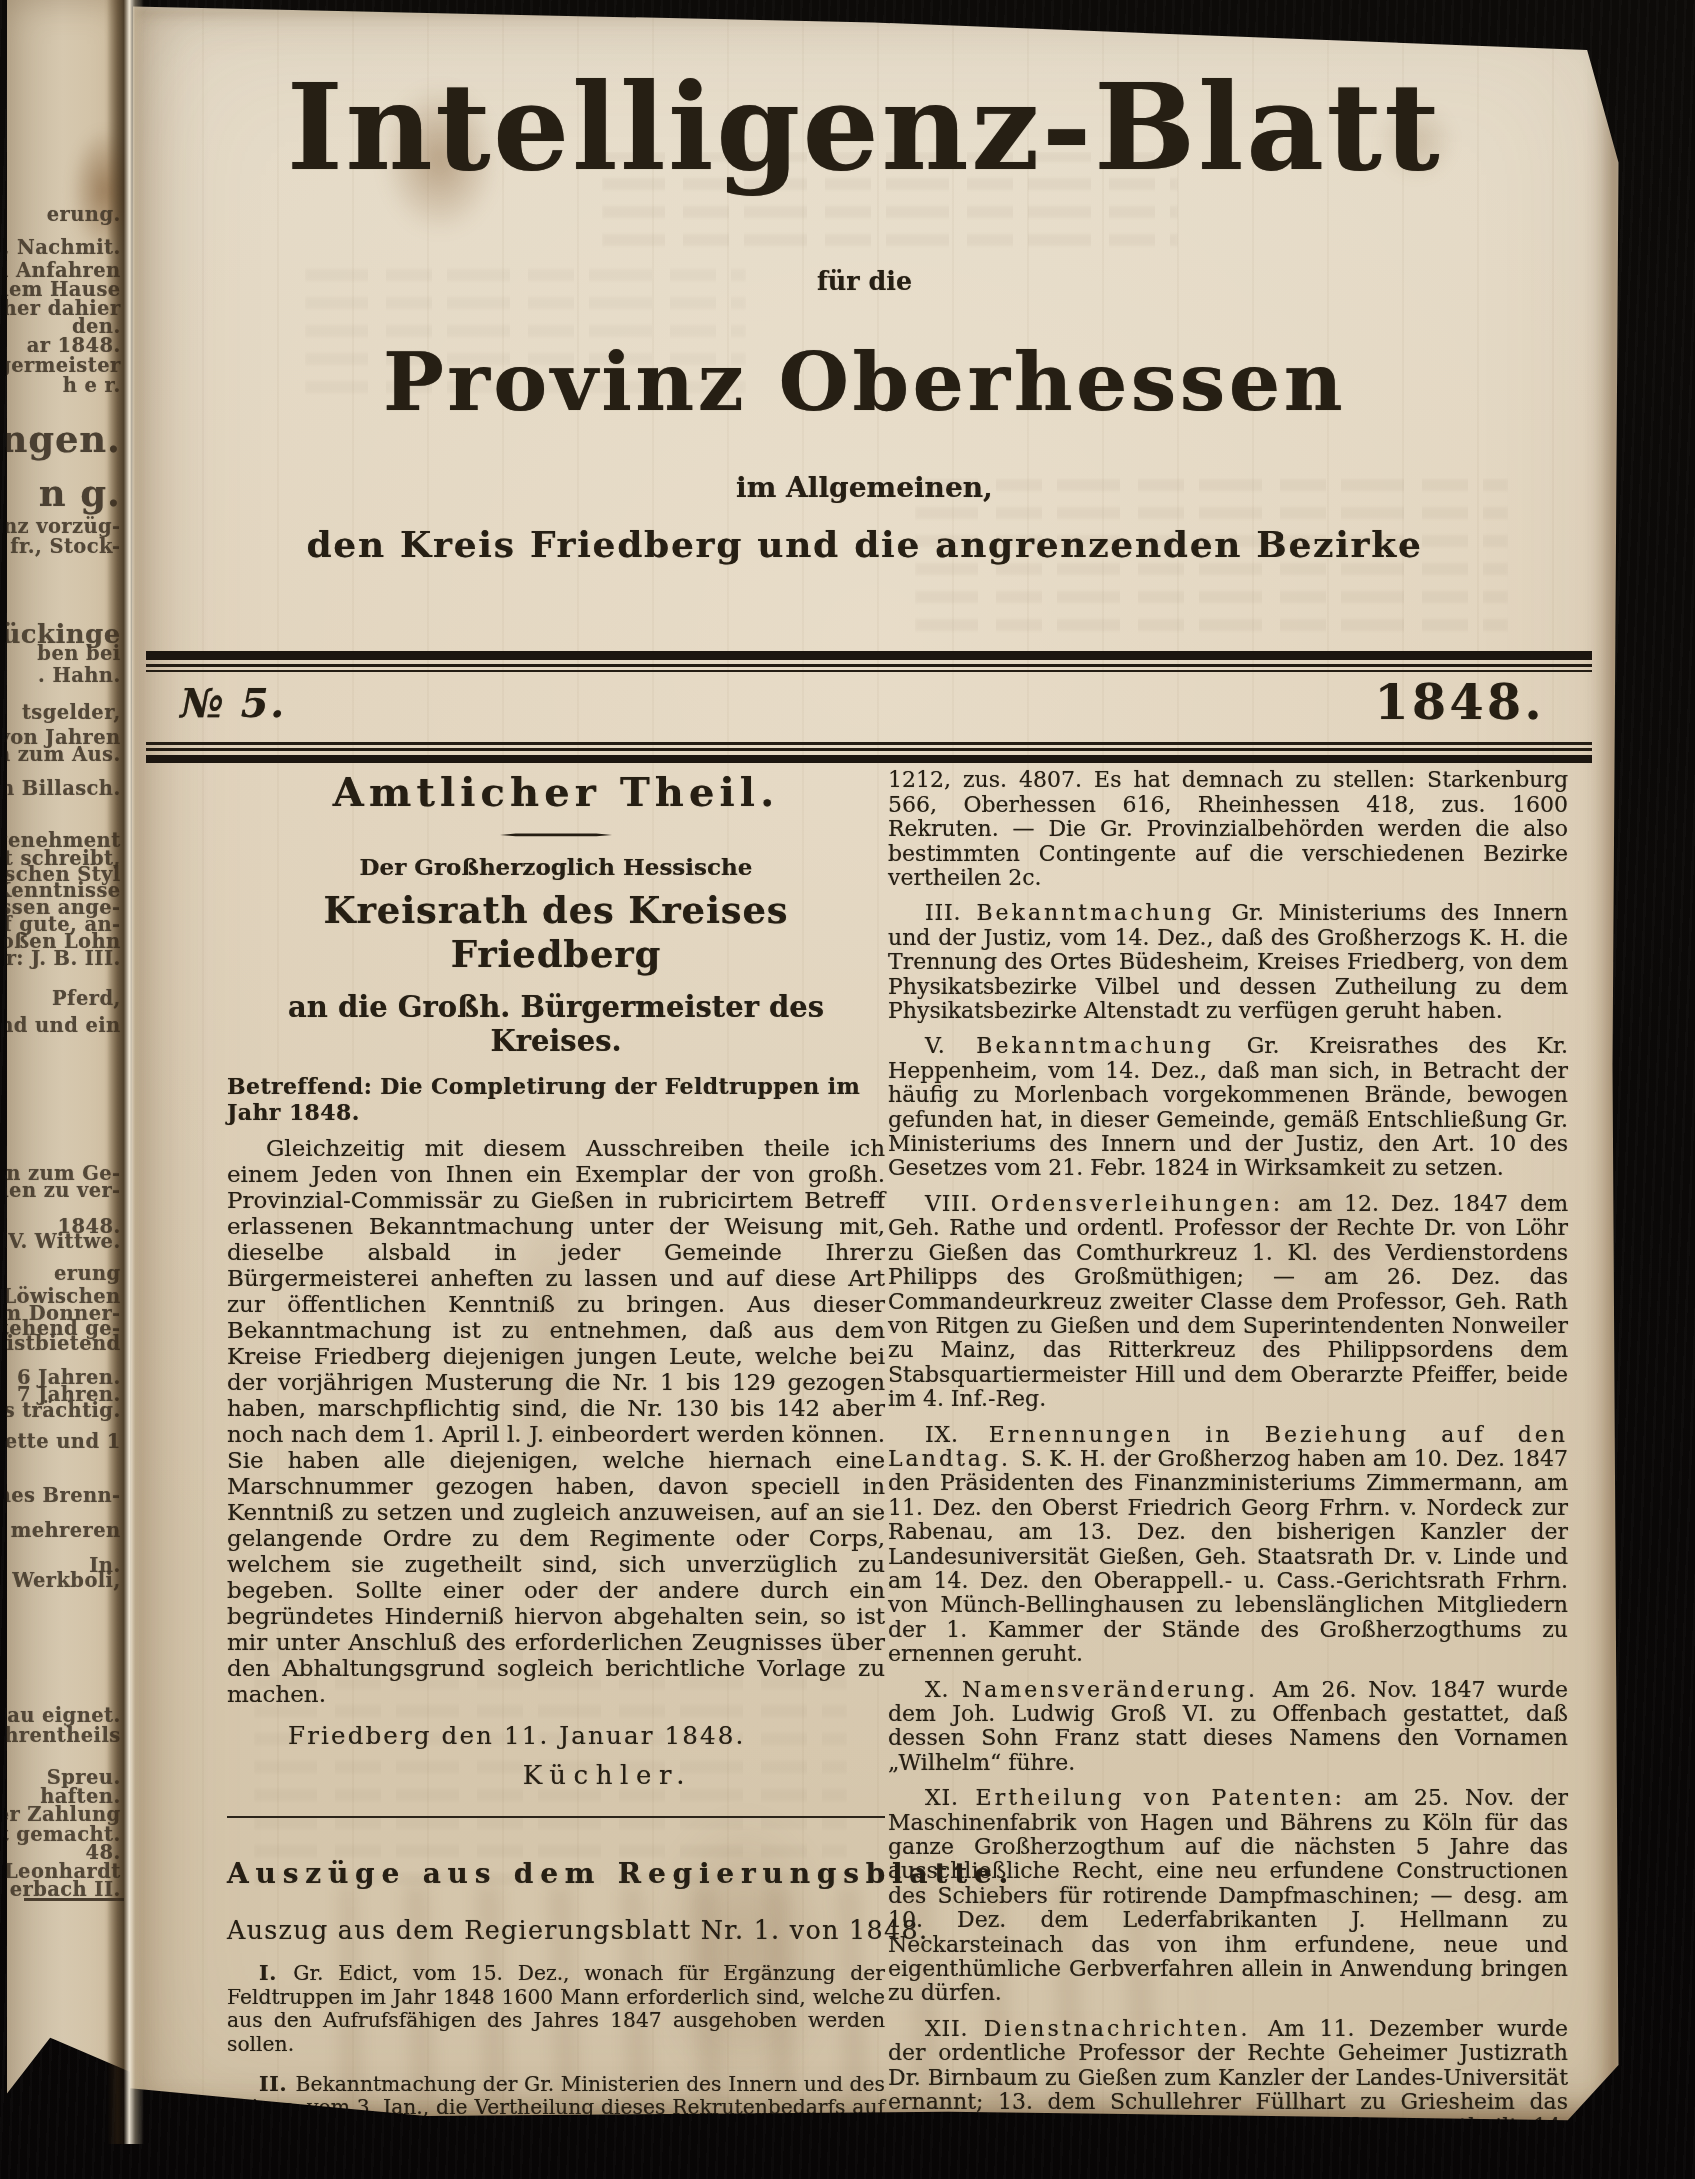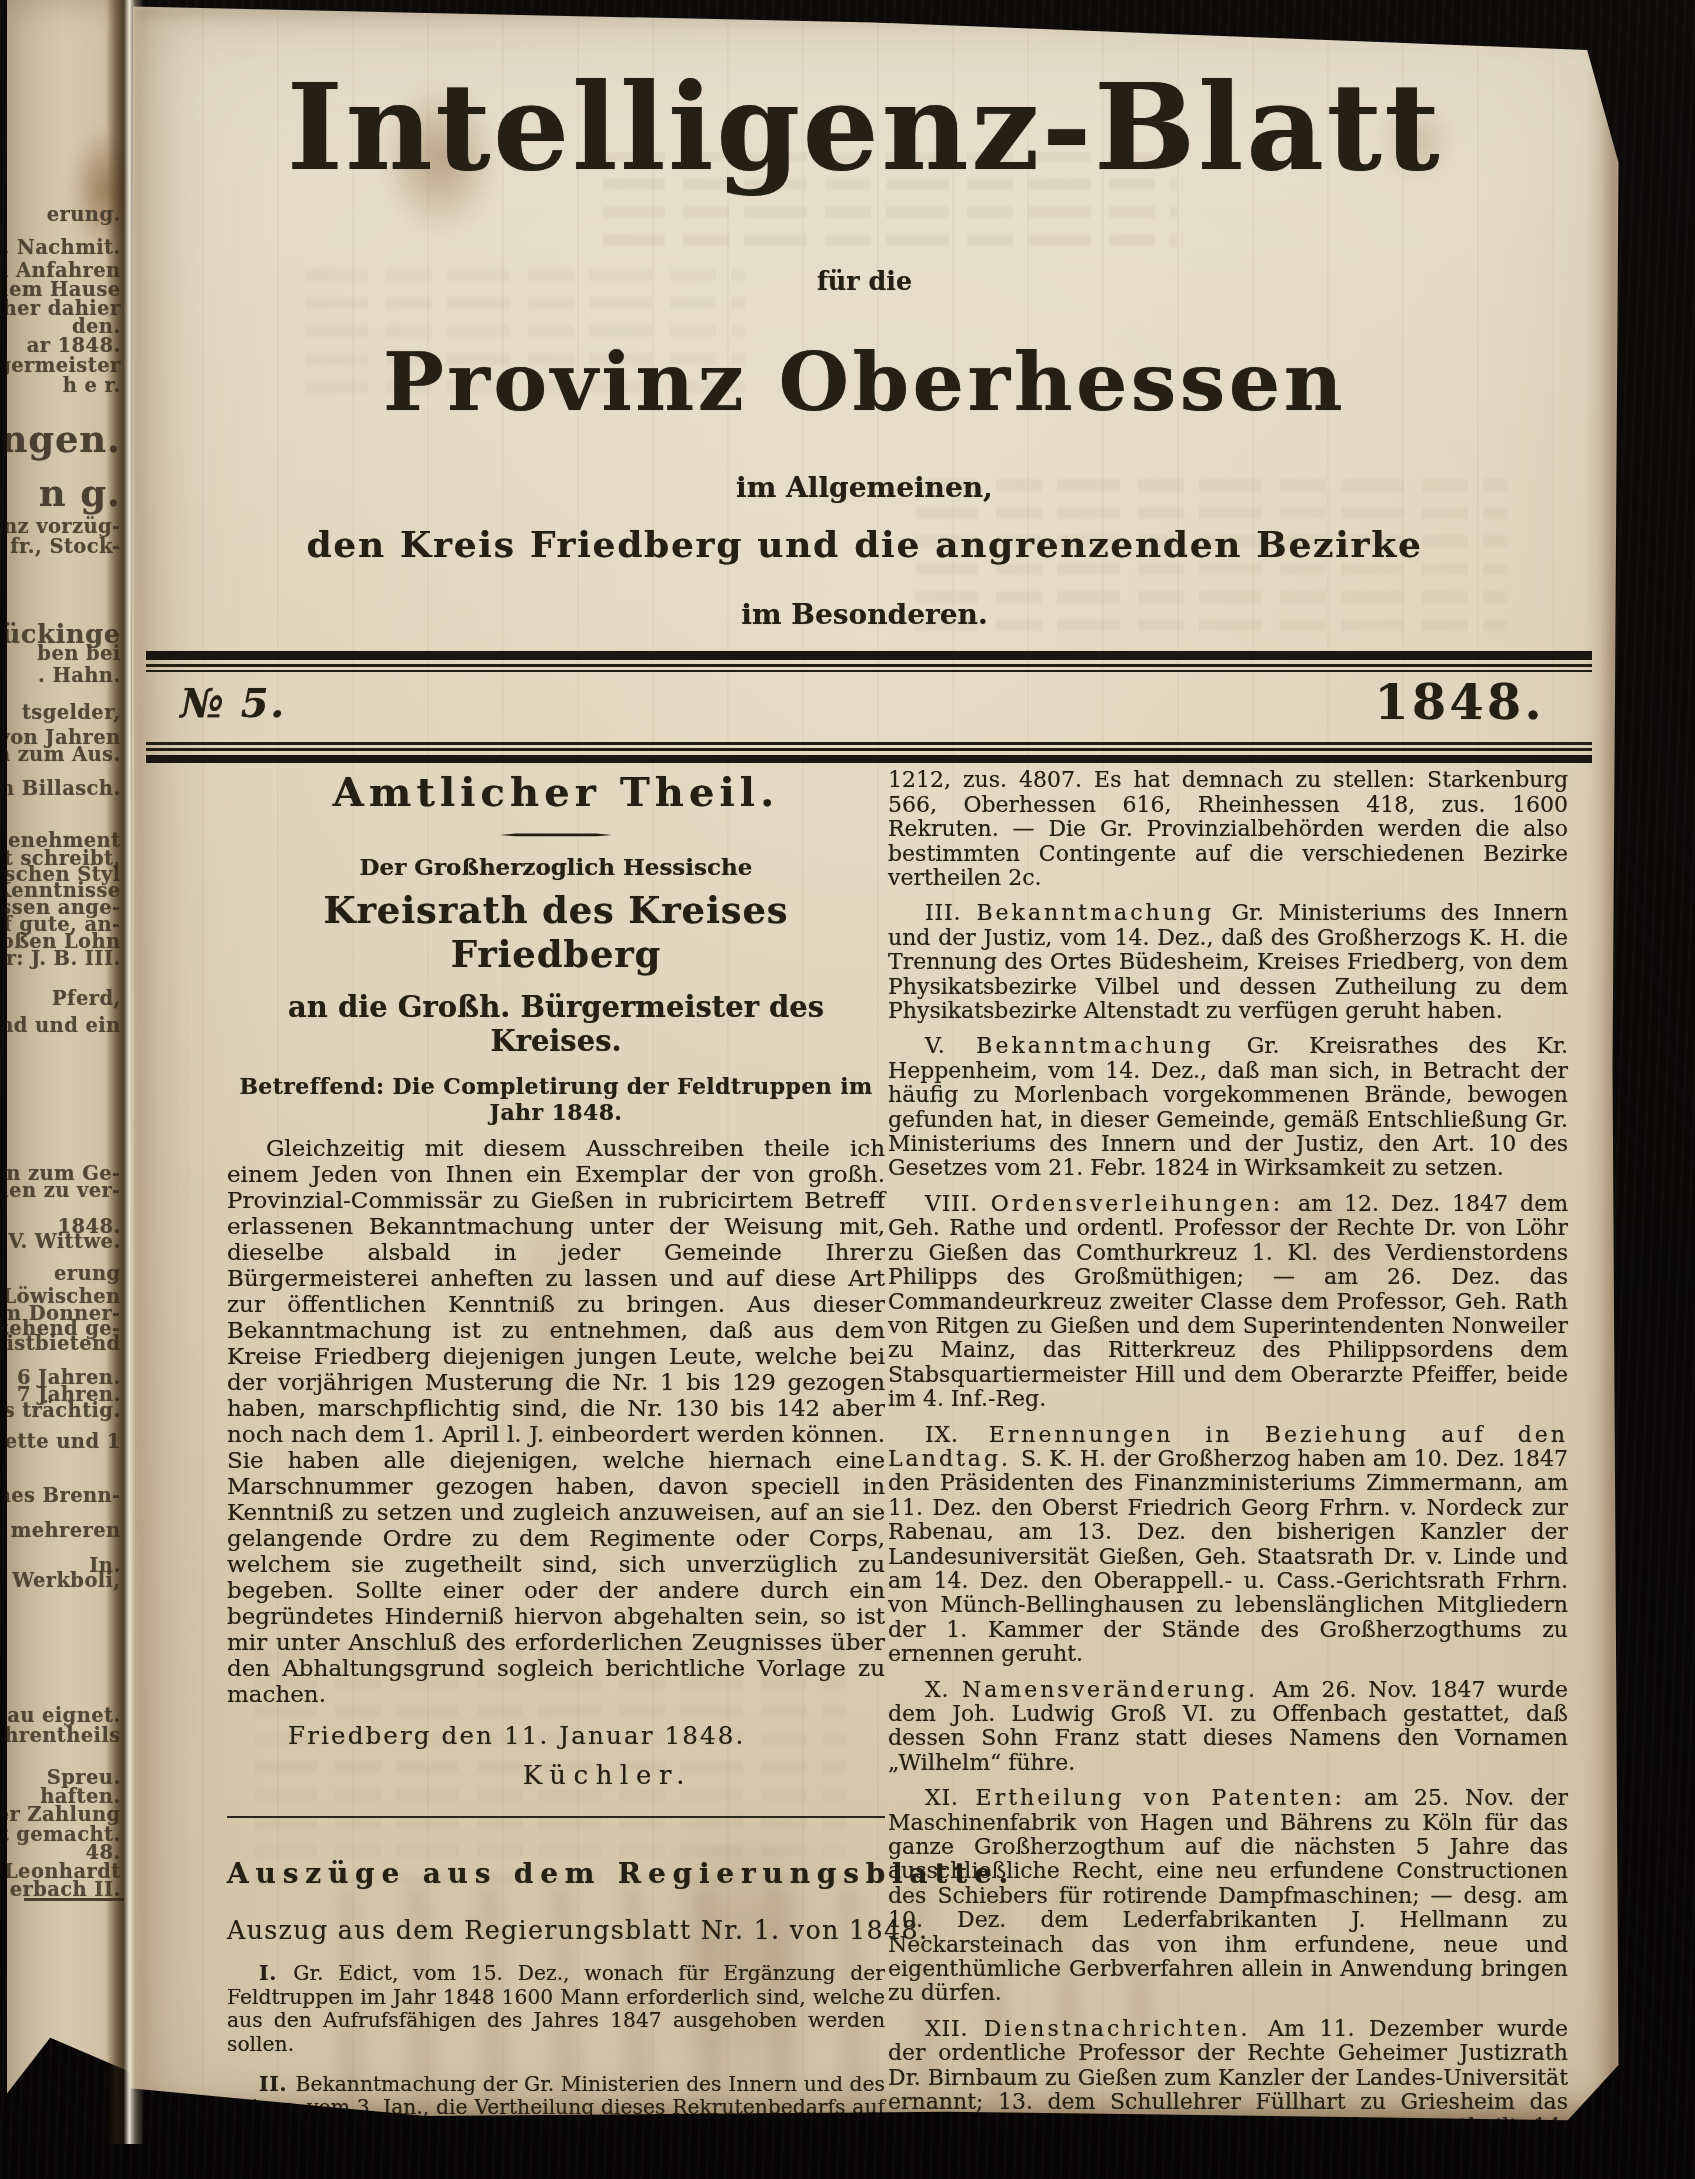--- a/index.html
+++ b/index.html
@@ -80,21 +80,21 @@
   
   .col-left {position:absolute; left:100px; top:765px; width:658px;}
   .col-right{position:absolute; left:761px; top:765px; width:680px;}
 
   .amtlicher{font-size:40px; font-weight:bold; text-align:center; letter-spacing:5.1px; margin:0;}
   .orn{width:112px; height:5.1px; margin:17px auto 8.5px; background:#241d12;
        clip-path:polygon(0 50%, 14% 22%, 86% 22%, 100% 50%, 86% 78%, 14% 78%);}
   .k1{font-size:23px; font-weight:bold; text-align:center; margin:15.3px 0 0;}
   .k2{font-size:37px; font-weight:bold; text-align:center; letter-spacing:0.8px; margin:8.5px 0 0;}
   .k3{font-size:29px; font-weight:bold; text-align:center; margin:13.6px 0 0;}
-  .betreff{font-size:22px; font-weight:bold; text-align:center; letter-spacing:0.4px; margin:15.3px 0 0;}
+  .betreff{font-size:22px; font-weight:bold; letter-spacing:0.4px; margin:15.3px 0 0;}
   .main-par{margin:10.2px 0 0; font-size:23px; line-height:26px; text-align:justify; text-indent:39px;}
   .dateline{margin:13.6px 0 0 61px; font-size:24.6px; letter-spacing:2.1px;}
   .signature{margin:10.2px 193px 0 0; text-align:right; font-size:26px; font-weight:normal; letter-spacing:7.6px;}
   .col-rule{margin:25.4px 0 0; height:2.5px; background:#2b241a;}
   .sec-head{margin:39px 0 0; text-align:center; font-size:28px; font-weight:bold; letter-spacing:6.8px; white-space:nowrap;}
   .sec-sub{margin:25.4px 0 0; text-align:center; font-size:25.4px; letter-spacing:1.3px; white-space:nowrap;}
   .x-par{margin:17px 0 0; font-size:20.3px; line-height:23.4px; text-align:justify; text-indent:32px;}
   .x-par .num{letter-spacing:0.8px; font-weight:bold;}
 
   .para{margin:0 0 11px; font-size:22px; line-height:24.4px; text-align:justify; text-indent:37px;}
@@ -197,21 +197,20 @@
   <div class="ghost g1"></div>
   <div class="ghost g2"></div>
   <div class="ghost g3"></div>
   <div class="ghost g4"></div>
 
   <div class="m-line m-title ink">Intelligenz-Blatt</div>
   <div class="m-line m-prov  ink">Provinz Oberhessen</div>
   <div class="m-line m-fuer  ink">für die</div>
   <div class="m-line m-allg  ink">im Allgemeinen,</div>
   <div class="m-line m-kreis ink">den Kreis Friedberg und die angrenzenden Bezirke</div>
-  <div class="m-line m-bes   ink">im Besonderen.</div>
 
   <div class="band band-top">
     <div class="thick"></div>
       <div class="sp4"></div>
       <div class="thin"></div>
       <div class="sp3"></div>
       <div class="thin"></div>
   </div>
 
   <div class="issue-no   ink">№ 5.</div>

